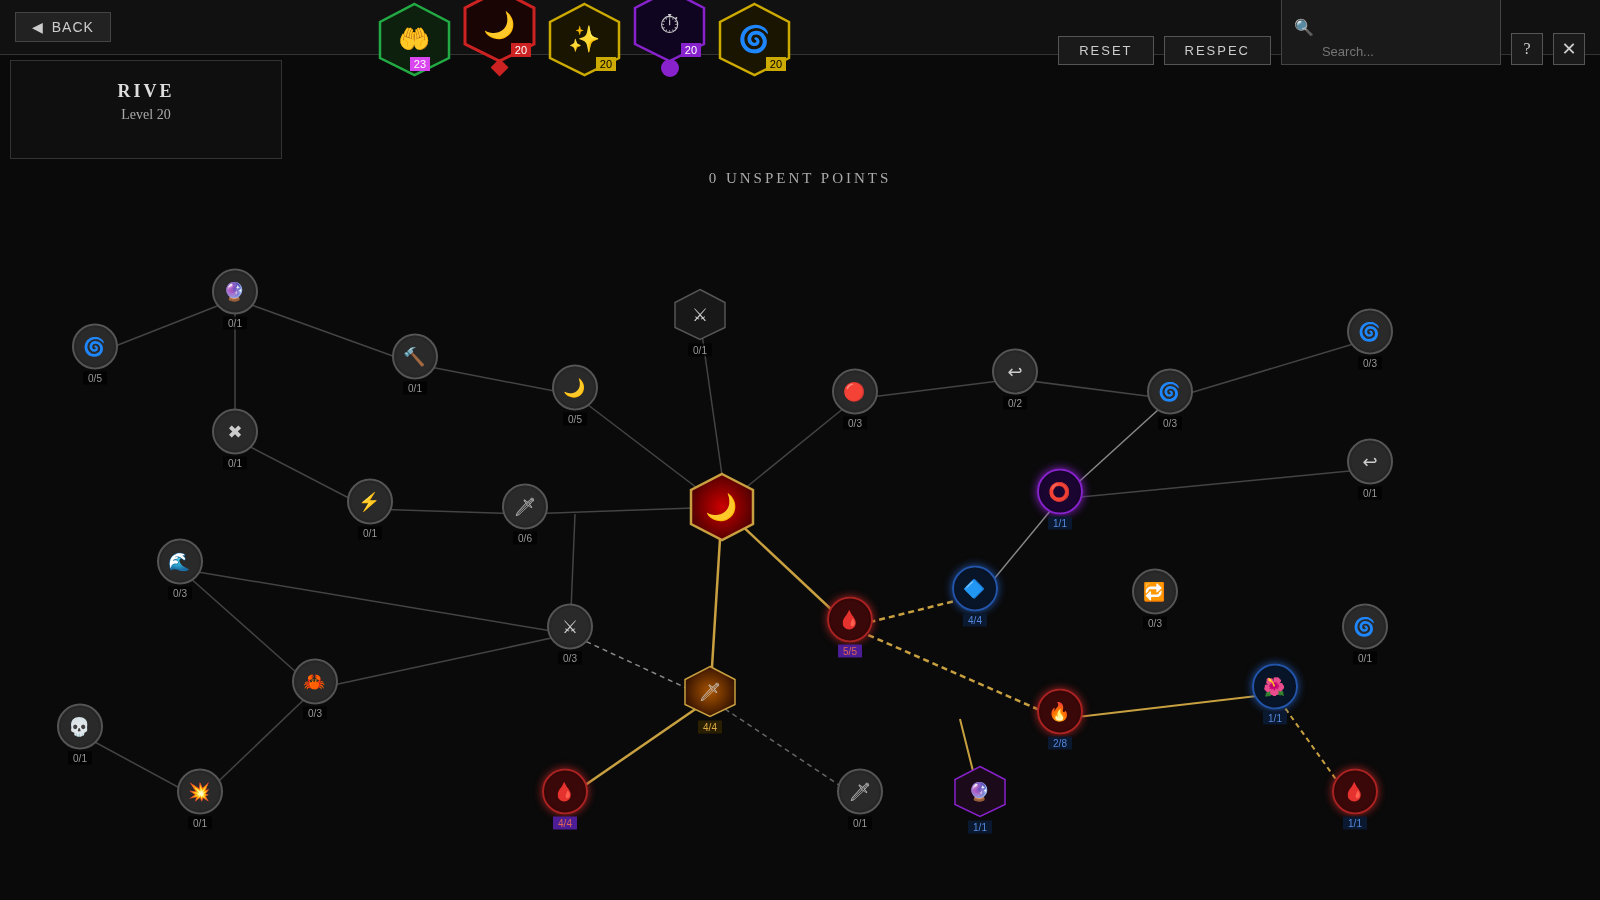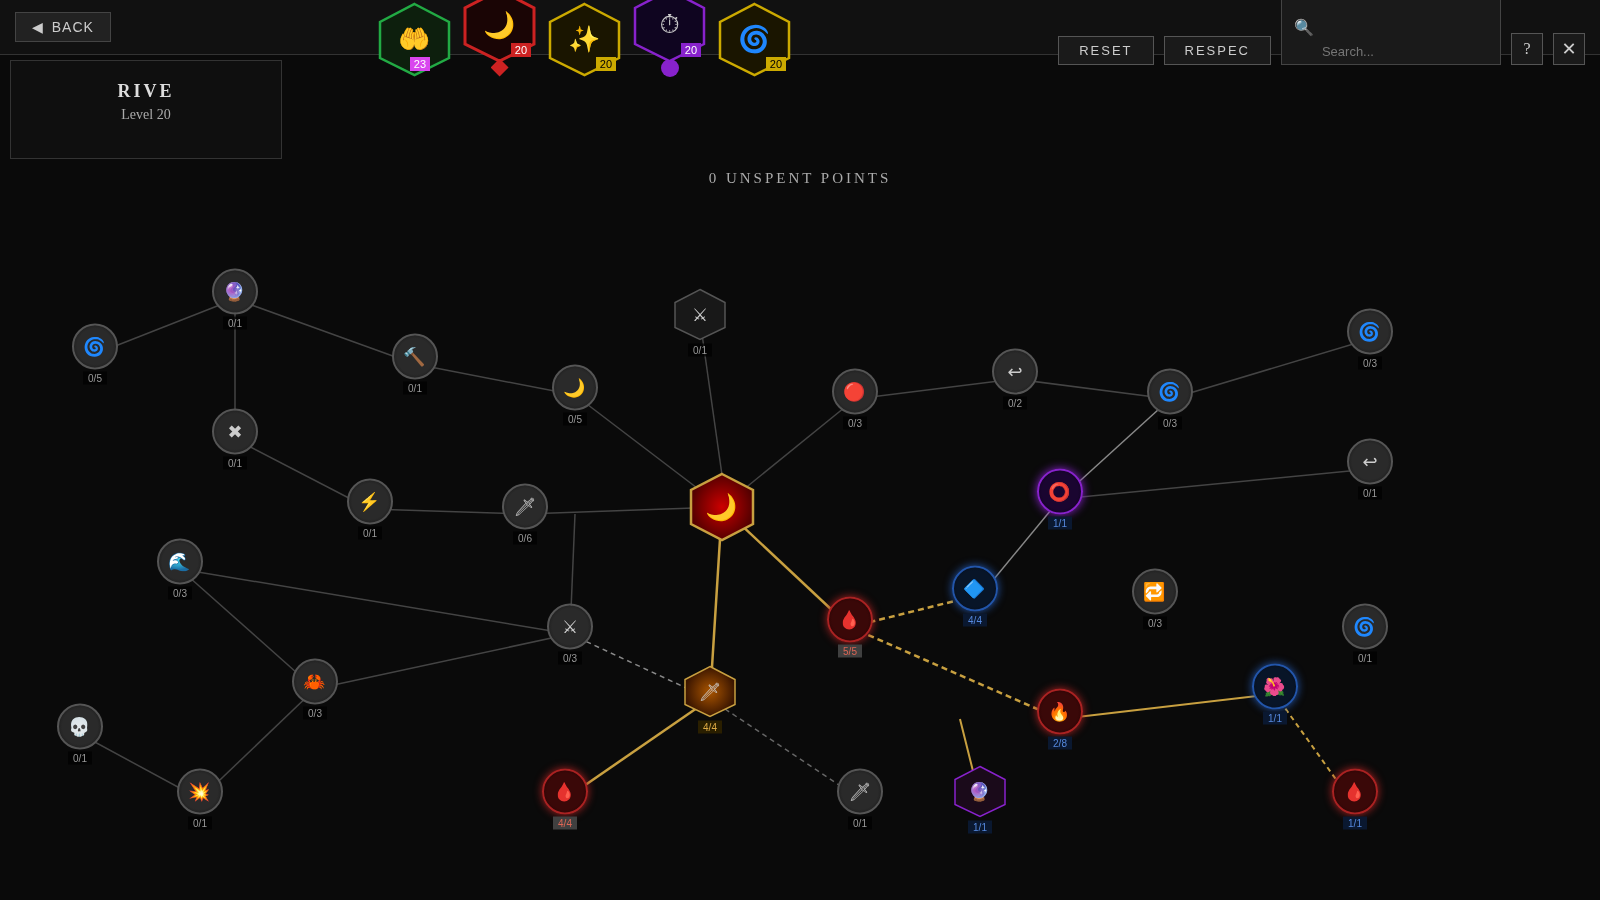--- a/index.html
+++ b/index.html
@@ -402,21 +402,21 @@
       height: 70px;
     }
     .snode-badge {
       font-size: 10px;
       color: #999;
       margin-top: 2px;
       font-family: Arial, sans-serif;
       padding: 1px 5px;
       background: rgba(0,0,0,0.7);
     }
-    .snode-badge.b-red { background: #404040; color: #dd6655; }
+    .snode-badge.b-red { background: #4c1d95; color: #dd6655; }
     .snode-badge.b-blue { background: #0a1830; color: #5588dd; }
     .snode-badge.b-gold { background: #2a1f00; color: #ddaa44; }
   </style>
 
   <div class="snode" style="left:700px;top:267px;">
     <div class="snode-hex">
       <svg viewBox="0 0 54 54">
           <polygon points="27,2 52,15 52,40 27,52 2,40 2,15" fill="#181818" stroke="#555" stroke-width="1.5"></polygon>
         </svg>
       <span style="font-size:18px;z-index:2;position:relative;filter:grayscale(0.5);">⚔</span>

